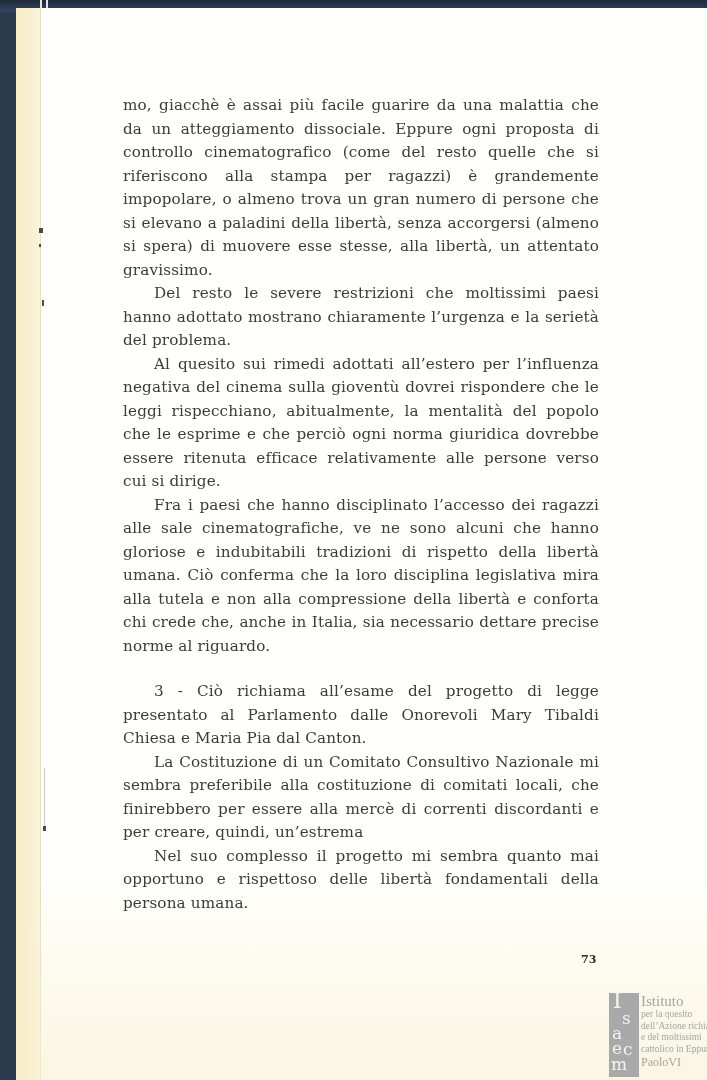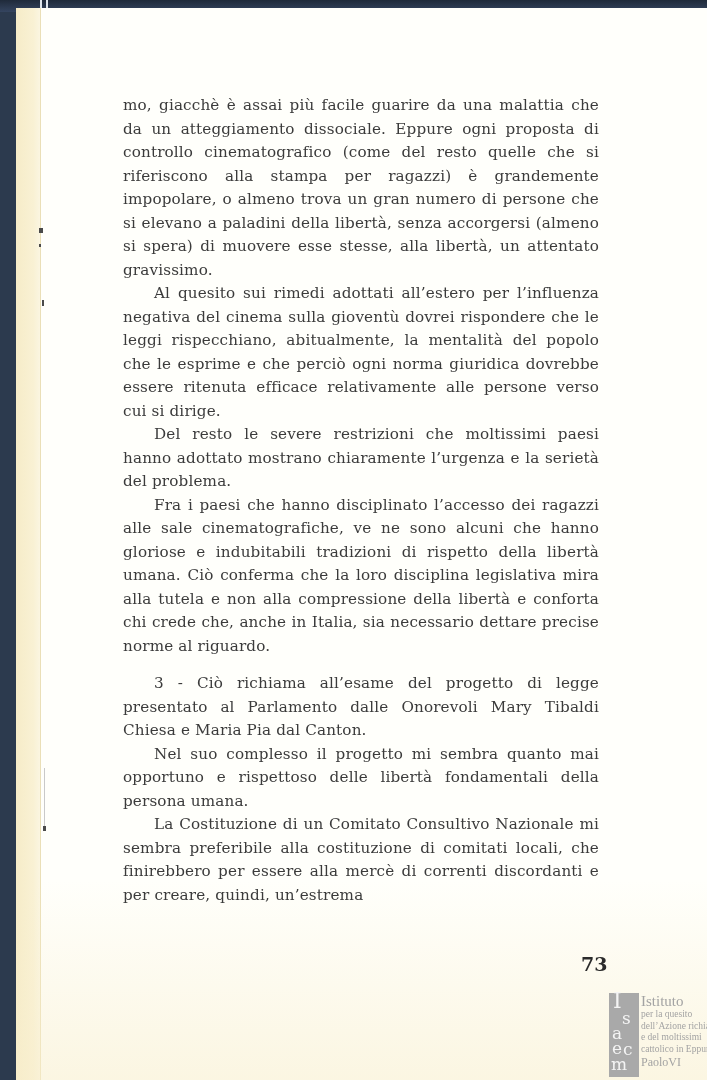--- a/index.html
+++ b/index.html
@@ -36,24 +36,24 @@
     position: absolute; left: 0; bottom: 0; width: 100%; height: 200px;
     background: linear-gradient(180deg, rgba(250,243,215,0) 0%, rgba(248,238,205,0.55) 100%);
   }
   .body-text {
     position: absolute; left: 107px; top: 86px; width: 476px;
     font-size: 15.2px; line-height: 23.5px; color: #3b3b3b;
     text-align: justify; letter-spacing: 0.15px;
   }
   .para { margin: 0; text-indent: 0; }
   .para.indent { text-indent: 31px; }
-  .para.gap { margin-top: 14px; }
+  .para.gap { margin-top: 22px; }
   .page-number {
     position: absolute; left: 565px; top: 945px;
-    font-size: 19px; font-weight: bold; color: #2b2b2b;
+    font-size: 11px; font-weight: bold; color: #2b2b2b;
   }
   .margin-mark { position: absolute; background: #4a4a4a; }
   .logo {
     position: absolute; left: 593px; top: 985px; width: 110px; height: 84px;
   }
   .logo-block {
     position: absolute; left: 0; top: 0; width: 30px; height: 84px;
     background: #a9a9a9;
   }
   .logo-letters {
@@ -82,26 +82,26 @@
   <div class="page-bottom-tint"></div>
 
   <div class="margin-mark" style="left:23px;top:220px;width:4px;height:5px;"></div>
   <div class="margin-mark" style="left:23px;top:236px;width:2px;height:3px;"></div>
   <div class="margin-mark" style="left:26px;top:292px;width:2px;height:6px;"></div>
   <div class="margin-mark" style="left:28px;top:760px;width:1px;height:60px;background:#c9c9c9;"></div>
   <div class="margin-mark" style="left:27px;top:818px;width:3px;height:5px;"></div>
 
   <div class="body-text">
     <p class="para">mo, giacchè è assai più facile guarire da una malattia che da un atteggiamento dissociale. Eppure ogni proposta di controllo cinematografico (come del resto quelle che si riferiscono alla stampa per ragazzi) è grandemente impopolare, o almeno trova un gran numero di persone che si elevano a paladini della libertà, senza accorgersi (almeno si spera) di muovere esse stesse, alla libertà, un attentato gravissimo.</p>
+    <p class="para indent">Del resto le severe restrizioni che moltissimi paesi hanno adottato mostrano chiaramente l’urgenza e la serietà del problema.</p>
     <p class="para indent">Al quesito sui rimedi adottati all’estero per l’influenza negativa del cinema sulla gioventù dovrei rispondere che le leggi rispecchiano, abitualmente, la mentalità del popolo che le esprime e che perciò ogni norma giuridica dovrebbe essere ritenuta efficace relativamente alle persone verso cui si dirige.</p>
-    <p class="para indent">Del resto le severe restrizioni che moltissimi paesi hanno adottato mostrano chiaramente l’urgenza e la serietà del problema.</p>
     <p class="para indent">Fra i paesi che hanno disciplinato l’accesso dei ragazzi alle sale cinematografiche, ve ne sono alcuni che hanno gloriose e indubitabili tradizioni di rispetto della libertà umana. Ciò conferma che la loro disciplina legislativa mira alla tutela e non alla compressione della libertà e conforta chi crede che, anche in Italia, sia necessario dettare precise norme al riguardo.</p>
     <p class="para indent gap">3 - Ciò richiama all’esame del progetto di legge presentato al Parlamento dalle Onorevoli Mary Tibaldi Chiesa e Maria Pia dal Canton.</p>
+    <p class="para indent">La Costituzione di un Comitato Consultivo Nazionale mi sembra preferibile alla costituzione di comitati locali, che finirebbero per essere alla mercè di correnti discordanti e per creare, quindi, un’estrema</p>
     <p class="para indent">Nel suo complesso il progetto mi sembra quanto mai opportuno e rispettoso delle libertà fondamentali della persona umana.</p>
-    <p class="para indent">La Costituzione di un Comitato Consultivo Nazionale mi sembra preferibile alla costituzione di comitati locali, che finirebbero per essere alla mercè di correnti discordanti e per creare, quindi, un’estrema</p>
   </div>
 
   <div class="page-number">73</div>
 
   <div class="logo">
     <div class="logo-block">
       <div class="logo-letters">
         <div style="font-size:22px;line-height:20px;padding-left:3px;">I</div>
         <div style="padding-left:12px;">s</div>
         <div style="padding-left:2px;">a</div>

